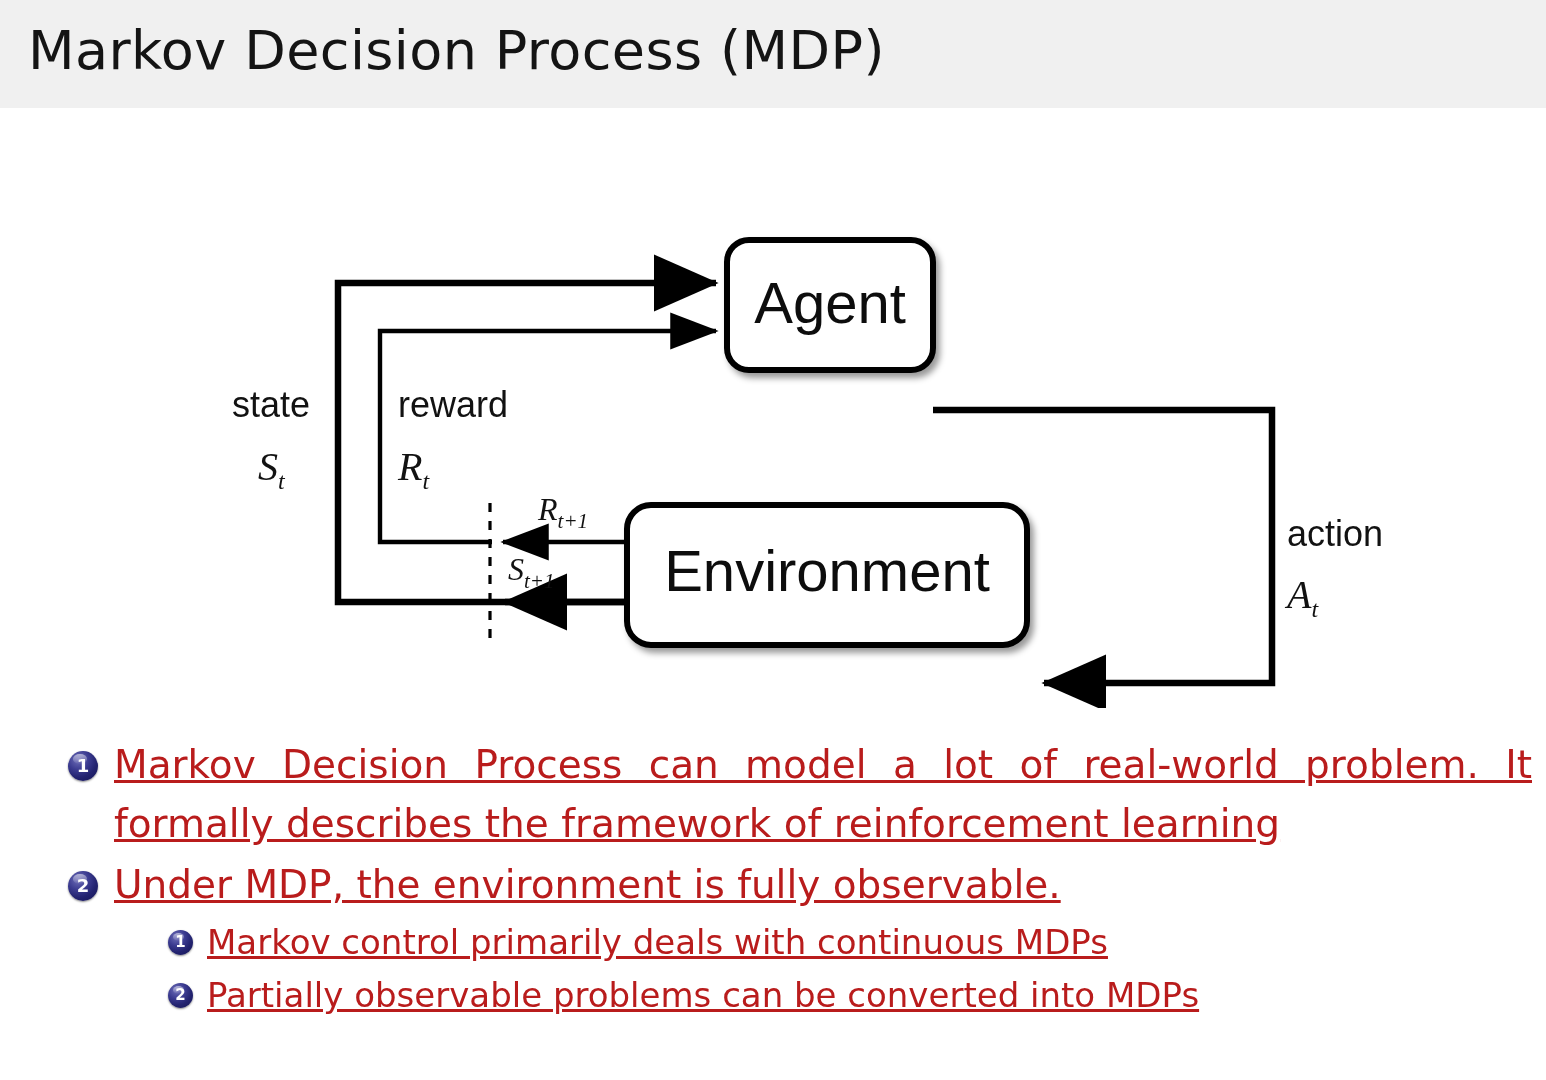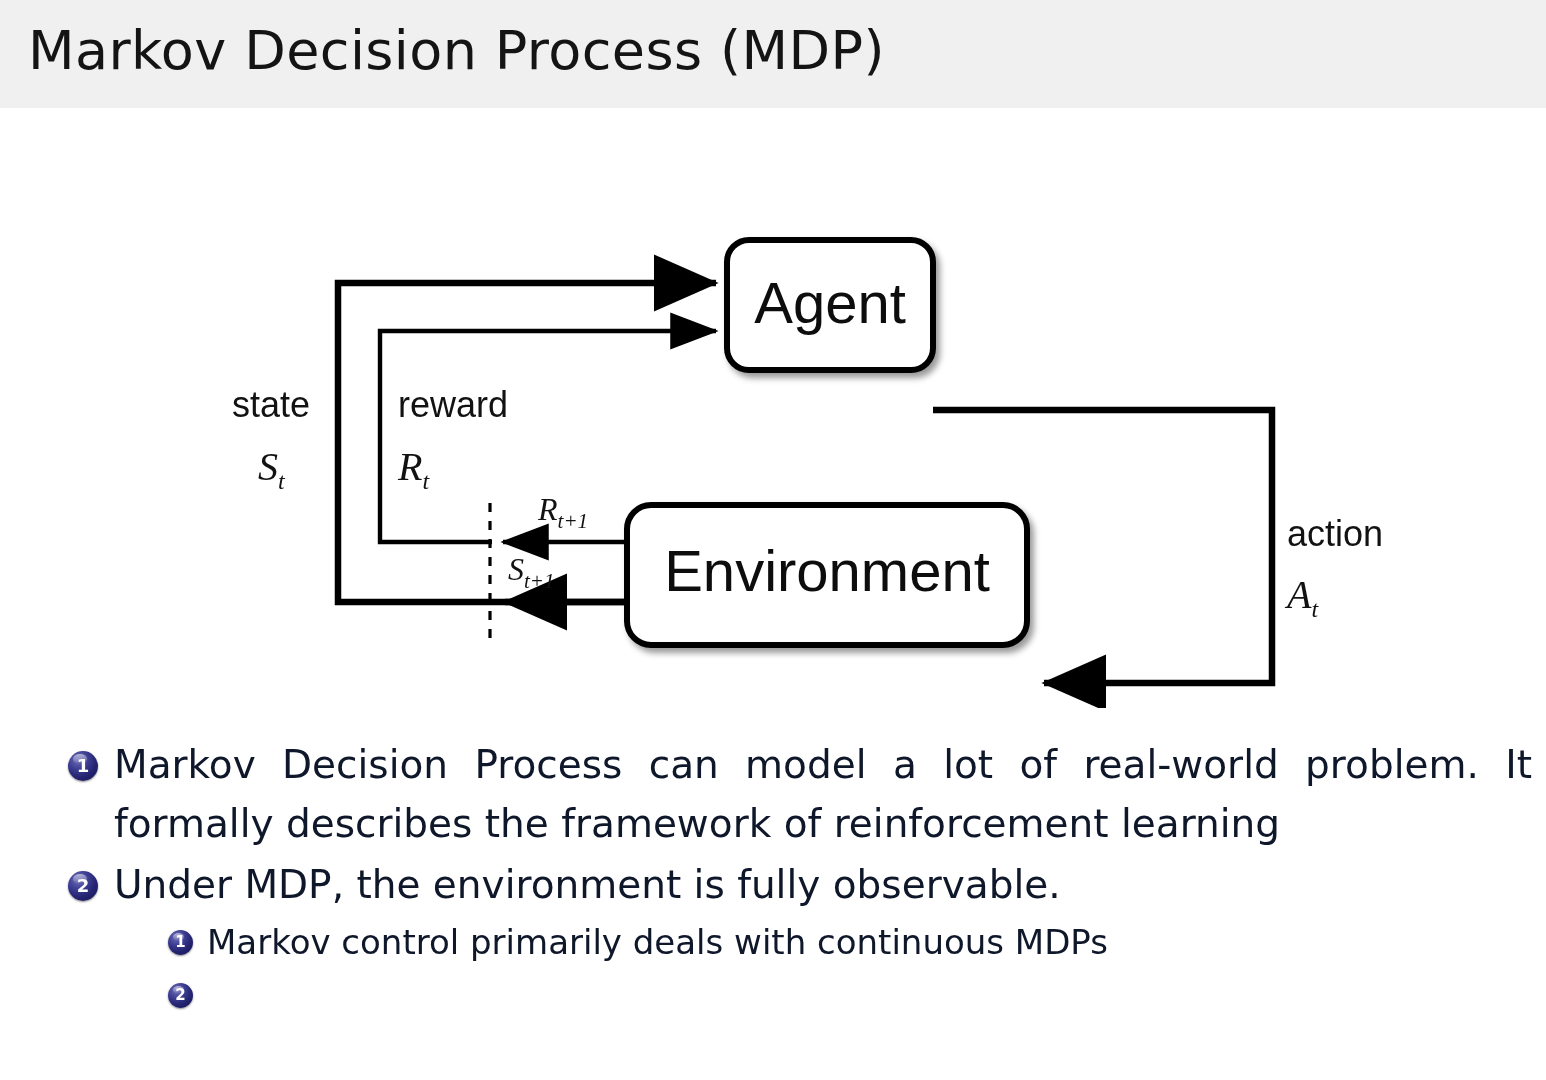--- a/index.html
+++ b/index.html
@@ -139,21 +139,22 @@
     left: 18%;
     top: 10%;
     width: 45%;
     height: 32%;
     border-radius: 50%;
     background: linear-gradient(to bottom, rgba(255,255,255,0.55), rgba(255,255,255,0.02));
     pointer-events: none;
   }
   .bullet-text {
     font-family: "DejaVu Sans", sans-serif;
-    color: #0f172a;
+    color: #b91c1c;
+    text-decoration: underline;
   }
   .level-1 .bullet-text {
     font-size: 39px;
     line-height: 59px;
     max-width: 1418px;
     text-align: justify;
   }
   .level-1 .bullet-text.no-justify {
     text-align: center;
   }
@@ -248,15 +249,16 @@
     <span class="bullet-text no-justify">Under MDP, the environment is fully observable.</span>
   </div>
 
   <div class="bullet-row level-2">
     <span class="bullet-badge">1</span>
     <span class="bullet-text">Markov control primarily deals with continuous MDPs</span>
   </div>
 
   <div class="bullet-row level-2">
     <span class="bullet-badge">2</span>
+    <span class="bullet-text">Partially observable problems can be converted into MDPs</span>
   </div>
 
 </div>
 
 </body></html>

